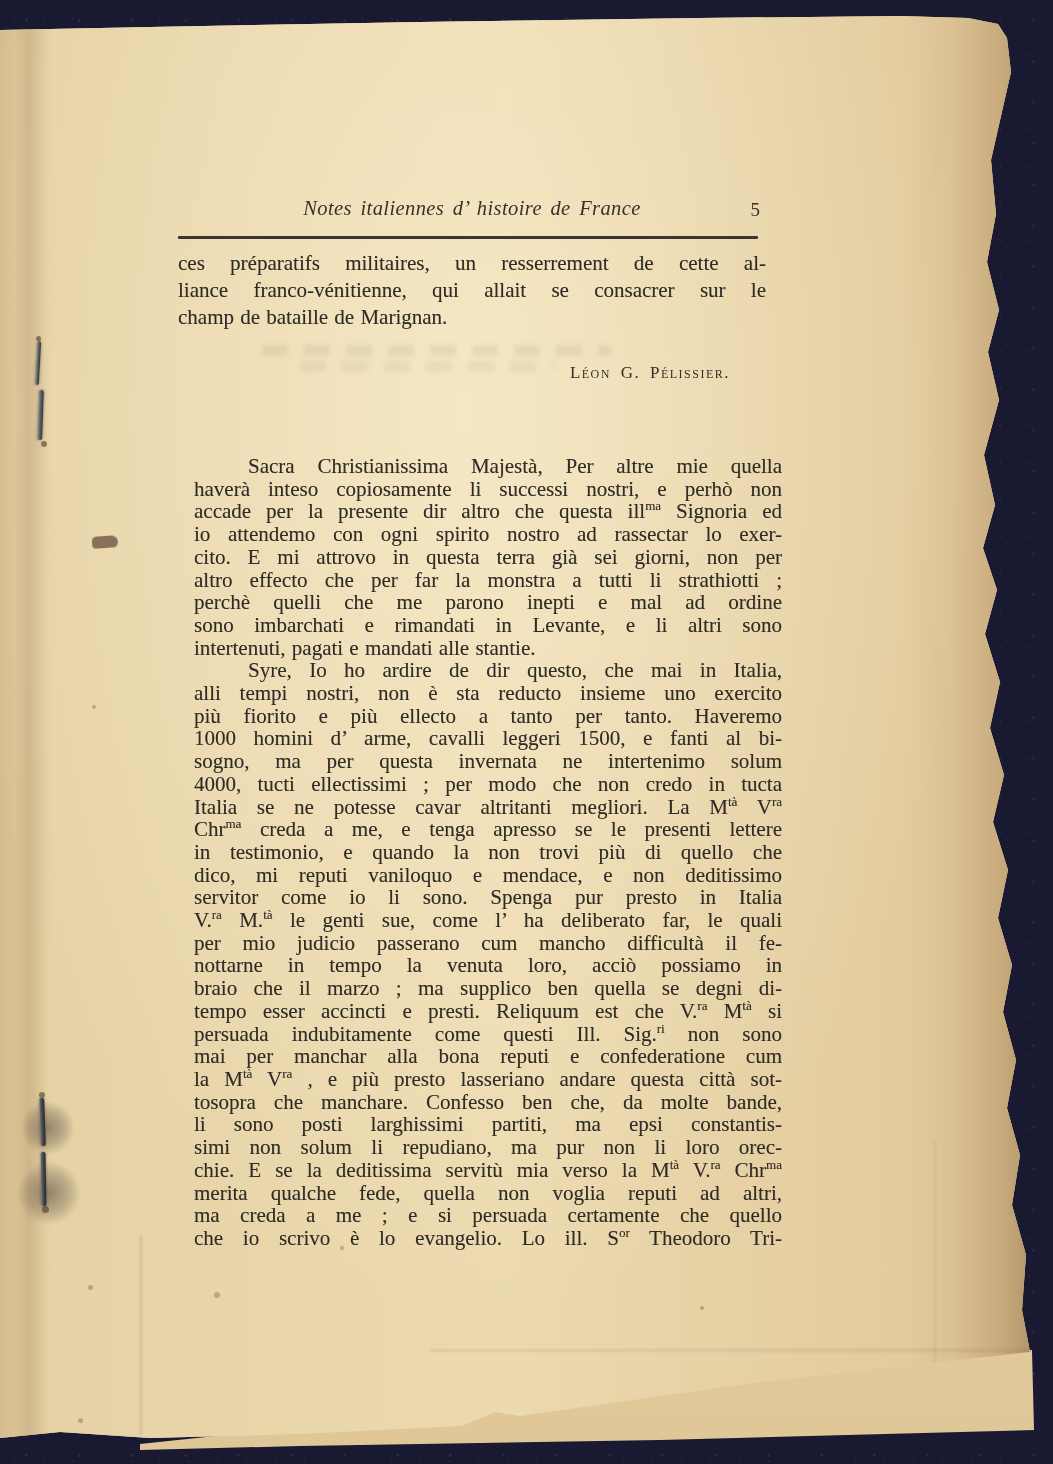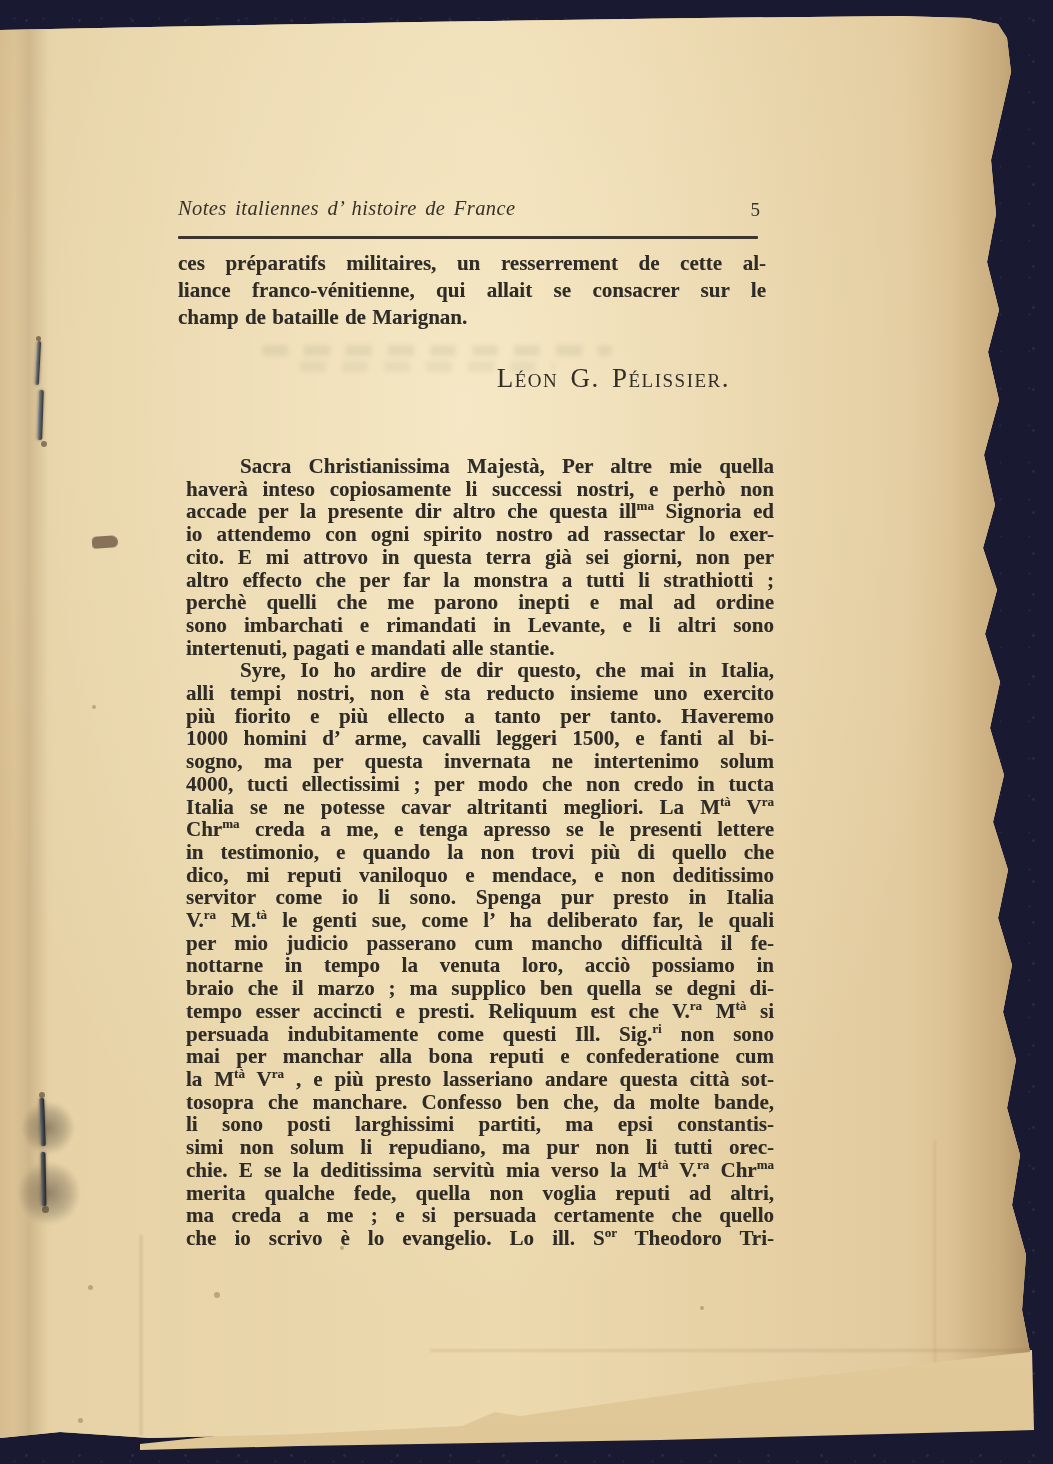--- a/index.html
+++ b/index.html
@@ -43,34 +43,34 @@
   .gutter-shade{position:absolute; left:14px; top:0; width:34px; height:100%;
     background:linear-gradient(90deg, rgba(120,90,50,0) 0%, rgba(120,90,50,.16) 45%, rgba(120,90,50,0) 100%);}
   .crease{position:absolute; background:rgba(110,85,55,.18); filter:blur(1px);}
   .crease.v1{left:140px; top:1235px; width:2px; height:200px;}
   .crease.v2{left:934px; top:1140px; width:2px; height:290px; opacity:.6;}
   .crease.h1{left:430px; top:1349px; width:600px; height:3px; opacity:.7;}
   
   .page-content{position:absolute; left:178px; top:197px; width:588px;}
   .header-row{position:relative; height:28px;}
   .header-title{
-    position:absolute; left:0; right:0; text-align:left;
+    position:absolute; left:0; right:0; text-align:center;
     font-style:italic; font-size:20.5px; letter-spacing:.4px; word-spacing:3px; color:#373129;
   }
   .page-number{position:absolute; right:6px; top:2px; font-size:19px; color:#373129;}
   .header-rule{position:absolute; top:39px; left:0; width:580px; height:2.5px; background:#3b352e; border-radius:1px;}
   .intro-block{position:absolute; top:53px; left:0; width:100%; font-size:21px; line-height:27px;}
   .signature-block{
     position:absolute; top:166px; left:0; width:100%;
     text-align:right; padding-right:36px; box-sizing:border-box;
-    font-variant:small-caps; font-size:27px; letter-spacing:1.5px; word-spacing:4px; color:#332e28;
+    font-variant:small-caps; font-size:17px; letter-spacing:1.5px; word-spacing:4px; color:#332e28;
   }
-  .letter-block{position:absolute; top:258px; left:8px; width:100%; font-size:21px; line-height:22.7px;}
+  .letter-block{position:absolute; top:258px; left:16px; width:100%; font-size:21px; line-height:22.7px;}
   .tline{text-align:justify; text-align-last:justify; white-space:normal; word-spacing:1px;
-    text-shadow:.3px .3px 0 rgba(47,43,38,.30);font-weight:bold;}
+    text-shadow:.3px .3px 0 rgba(47,43,38,.30);}
   .tline.lastline{text-align-last:left;}
   .tline.indent{text-indent:54px;}
   sup{font-size:13px; line-height:0; letter-spacing:0;}
   
   .staple-seg{position:absolute; border-radius:2px;
     background:linear-gradient(90deg,#8a9094,#555a5e 55%,#30343a);
     box-shadow:0 0 3px rgba(60,50,30,.55);}
   .staple-hole{position:absolute; border-radius:50%; background:rgba(60,48,30,.55); filter:blur(.5px);}
   .rust{position:absolute; border-radius:50%;
     background:radial-gradient(circle, rgba(80,68,55,.55) 0%, rgba(80,68,55,.25) 45%, rgba(80,68,55,0) 70%);
@@ -160,21 +160,21 @@
           <div class="tline">V.<sup>ra</sup> M.<sup>tà</sup> le genti sue, come l’ ha deliberato far, le quali</div>
           <div class="tline">per mio judicio passerano cum mancho difficultà il fe-</div>
           <div class="tline">nottarne in tempo la venuta loro, acciò possiamo in</div>
           <div class="tline">braio che il marzo ; ma supplico ben quella se degni di-</div>
           <div class="tline">tempo esser accincti e presti. Reliquum est che V.<sup>ra</sup> M<sup>tà</sup> si</div>
           <div class="tline">persuada indubitamente come questi Ill. Sig.<sup>ri</sup> non sono</div>
           <div class="tline">mai per manchar alla bona reputi e confederatione cum</div>
           <div class="tline">la M<sup>tà</sup> V<sup>ra</sup> , e più presto lasseriano andare questa città sot-</div>
           <div class="tline">tosopra che manchare. Confesso ben che, da molte bande,</div>
           <div class="tline">li sono posti larghissimi partiti, ma epsi constantis-</div>
-          <div class="tline">simi non solum li repudiano, ma pur non li tutti orec-</div>
+          <div class="tline">simi non solum li repudiano, ma pur non li loro orec-</div>
           <div class="tline">chie. E se la deditissima servitù mia verso la M<sup>tà</sup> V.<sup>ra</sup> Chr<sup>ma</sup></div>
           <div class="tline">merita qualche fede, quella non voglia reputi ad altri,</div>
           <div class="tline">ma creda a me ; e si persuada certamente che quello</div>
           <div class="tline">che io scrivo è lo evangelio. Lo ill. S<sup>or</sup> Theodoro Tri-</div>
         </div>
     </div>
 
   </div>
 </div>
 

